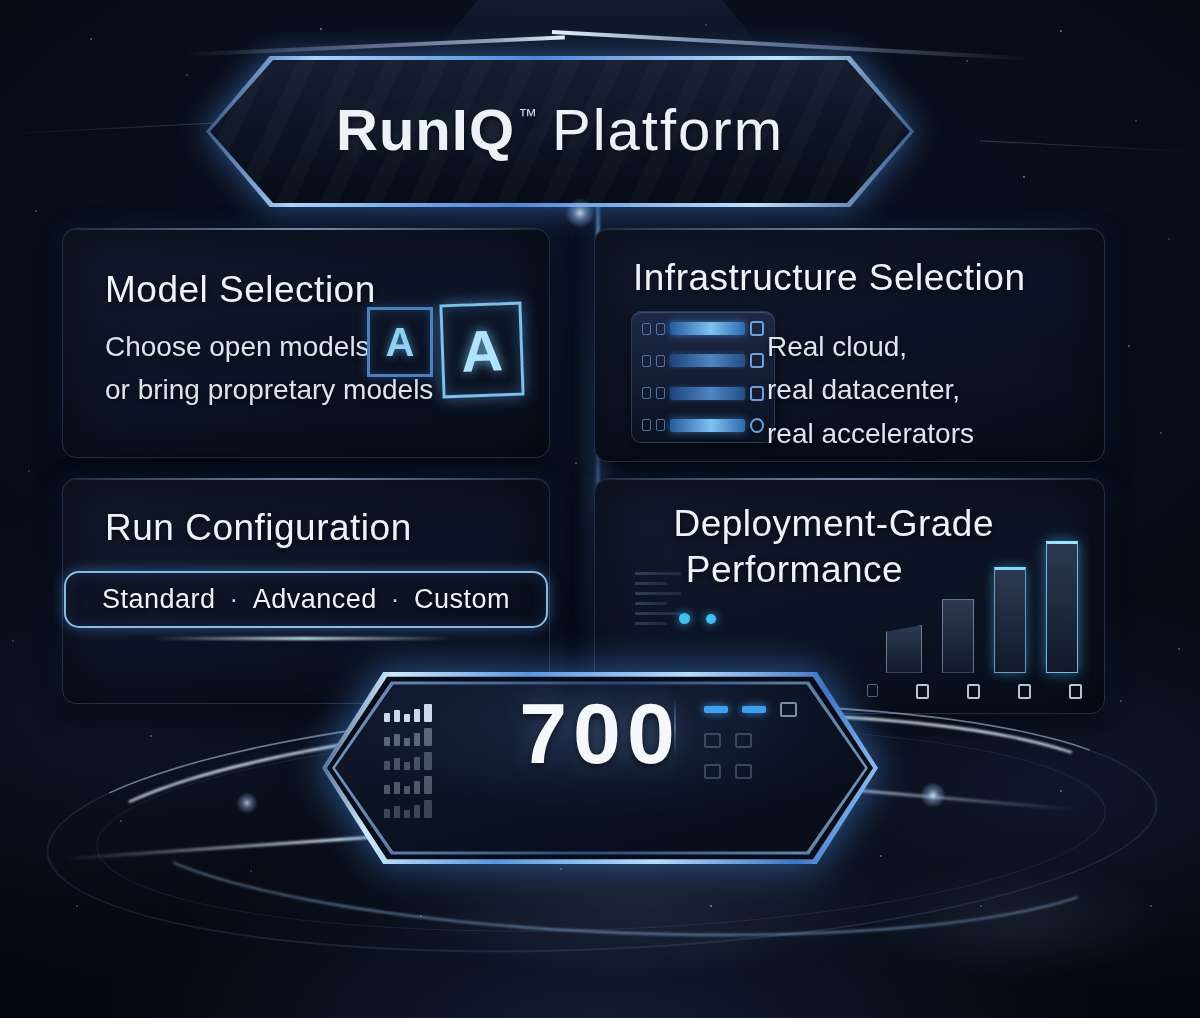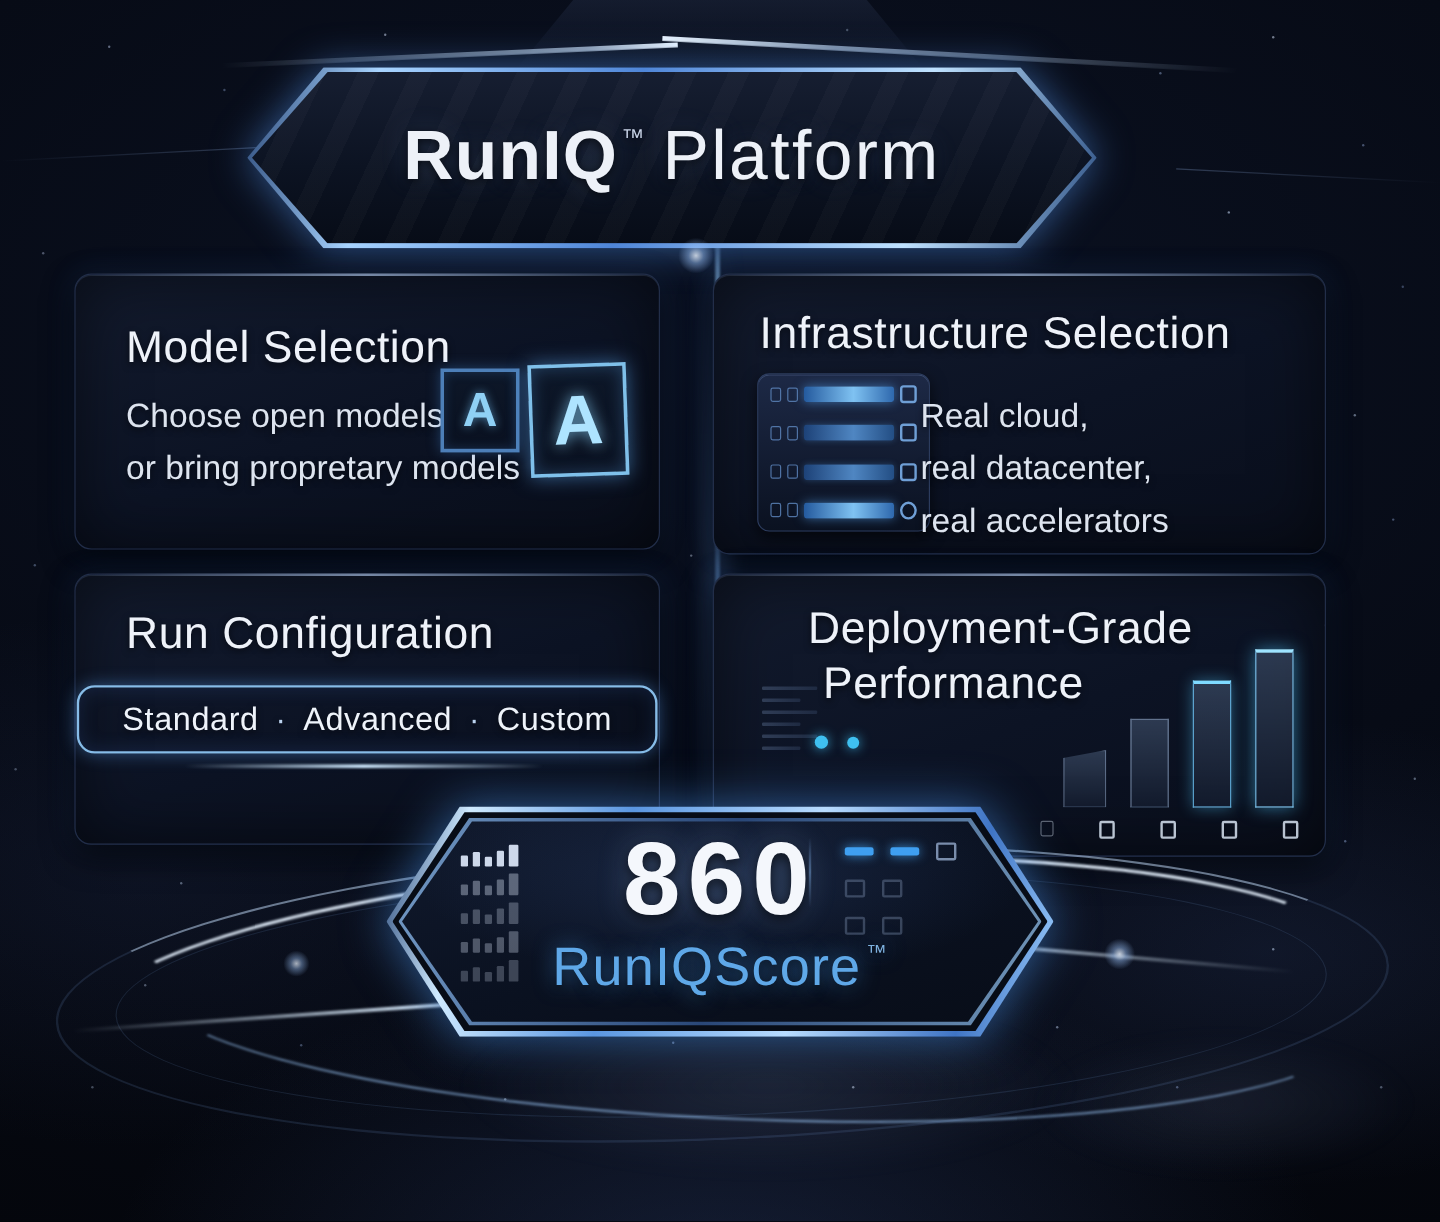--- a/index.html
+++ b/index.html
@@ -384,20 +384,17 @@
         </div>
       <div class="ind-row faint">
           <span class="chipbox"></span>
           <span class="chipbox"></span>
         </div>
       <div class="ind-row faint">
           <span class="chipbox"></span>
           <span class="chipbox"></span>
         </div>
     </div>
-    <div class="score">860</div>
-    <div class="score-label">
-      <span>RunIQScore</span><span class="tm2">™</span>
-    </div>
+    <div class="score">700</div>
   </div>
 
 
 </div>
 
 </body></html>

